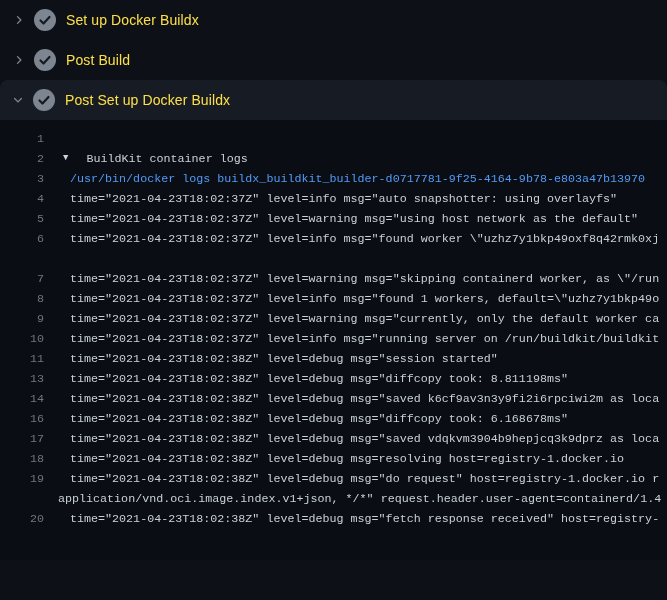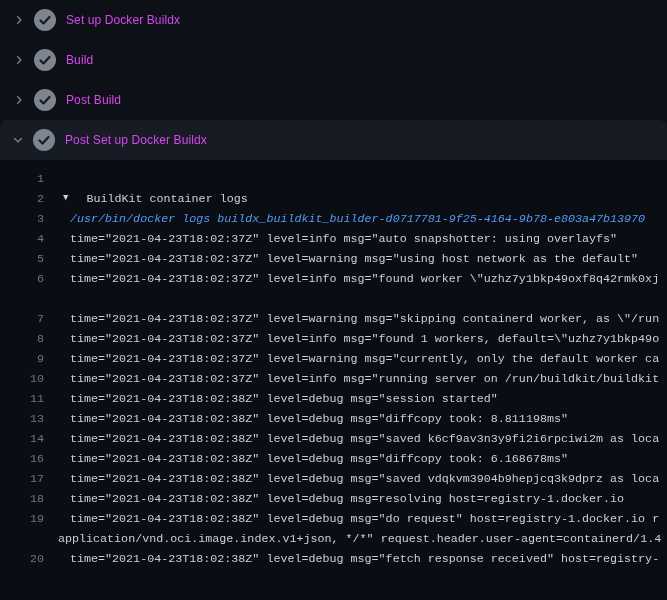--- a/index.html
+++ b/index.html
@@ -16,38 +16,38 @@
   }
   .step.expanded{
     background:#171c24;border-radius:8px 8px 0 0;padding-left:12px;
   }
   .chev{width:12px;height:12px;flex:0 0 12px;display:flex;align-items:center;justify-content:center;}
   .chev svg{display:block;}
   .step .chev-down{display:none;}
   .step.expanded .chev-down{display:block;}
   .check{margin-left:9px;width:22px;height:22px;flex:0 0 22px;}
   .step-label{
-    margin-left:10px;font-size:12px;color:#d946ef;letter-spacing:.1px;
+    margin-left:10px;font-size:14px;color:#fde047;letter-spacing:.1px;
   }
   
   .log{
     width:667px;height:440px;background:#0a0d13;
     padding-top:9px;box-sizing:border-box;overflow:hidden;
     font-family:"Liberation Mono","DejaVu Sans Mono",monospace;
     font-size:11.7px;line-height:20px;color:#c9d1d9;
   }
   .log-row{height:20px;white-space:pre;overflow:hidden;display:flex;}
   .num{
     flex:0 0 44px;width:44px;text-align:right;color:#6e7681;
     user-select:none;
   }
   .txt{margin-left:19px;}
   .log-row.indent .txt,.log-row.command .txt{margin-left:26px;}
   .log-row.cont .txt{margin-left:14px;}
-  .log-row.command .txt{color:#539bf5;font-style:italic;}
+  .log-row.command .txt{color:#539bf5;}
   .tri{
     margin-left:19px;margin-right:6px;color:#c9d1d9;font-size:9px;
     display:inline-block;transform:translateY(-1px);
   }
   .group-label{margin-left:12px;font-family:Liberation Mono, monospace;}
 </style>
 </head>
 <body>
 
 <div class="steps">
@@ -58,35 +58,20 @@
       </svg>
     </span>
 
     <span class="check">
       <svg width="22" height="22" viewBox="0 0 22 22">
         <circle cx="11" cy="11" r="11" fill="#7d8590"></circle>
         <path d="M6.5 11.5 L9.5 14.5 L15.5 8" fill="none" stroke="#161b22" stroke-width="2.2" stroke-linecap="round" stroke-linejoin="round"></path>
       </svg>
     </span>
     <span class="step-label">Set up Docker Buildx</span>
-  </div>
-    <div class="step">
-    <span class="chev chev-right">
-      <svg width="12" height="12" viewBox="0 0 16 16">
-        <path d="M6 3.5 L10.5 8 L6 12.5" fill="none" stroke="#7d8590" stroke-width="1.8" stroke-linecap="round" stroke-linejoin="round"></path>
-      </svg>
-    </span>
-
-    <span class="check">
-      <svg width="22" height="22" viewBox="0 0 22 22">
-        <circle cx="11" cy="11" r="11" fill="#7d8590"></circle>
-        <path d="M6.5 11.5 L9.5 14.5 L15.5 8" fill="none" stroke="#161b22" stroke-width="2.2" stroke-linecap="round" stroke-linejoin="round"></path>
-      </svg>
-    </span>
-    <span class="step-label">Build</span>
   </div>
     <div class="step">
     <span class="chev chev-right">
       <svg width="12" height="12" viewBox="0 0 16 16">
         <path d="M6 3.5 L10.5 8 L6 12.5" fill="none" stroke="#7d8590" stroke-width="1.8" stroke-linecap="round" stroke-linejoin="round"></path>
       </svg>
     </span>
 
     <span class="check">
       <svg width="22" height="22" viewBox="0 0 22 22">

